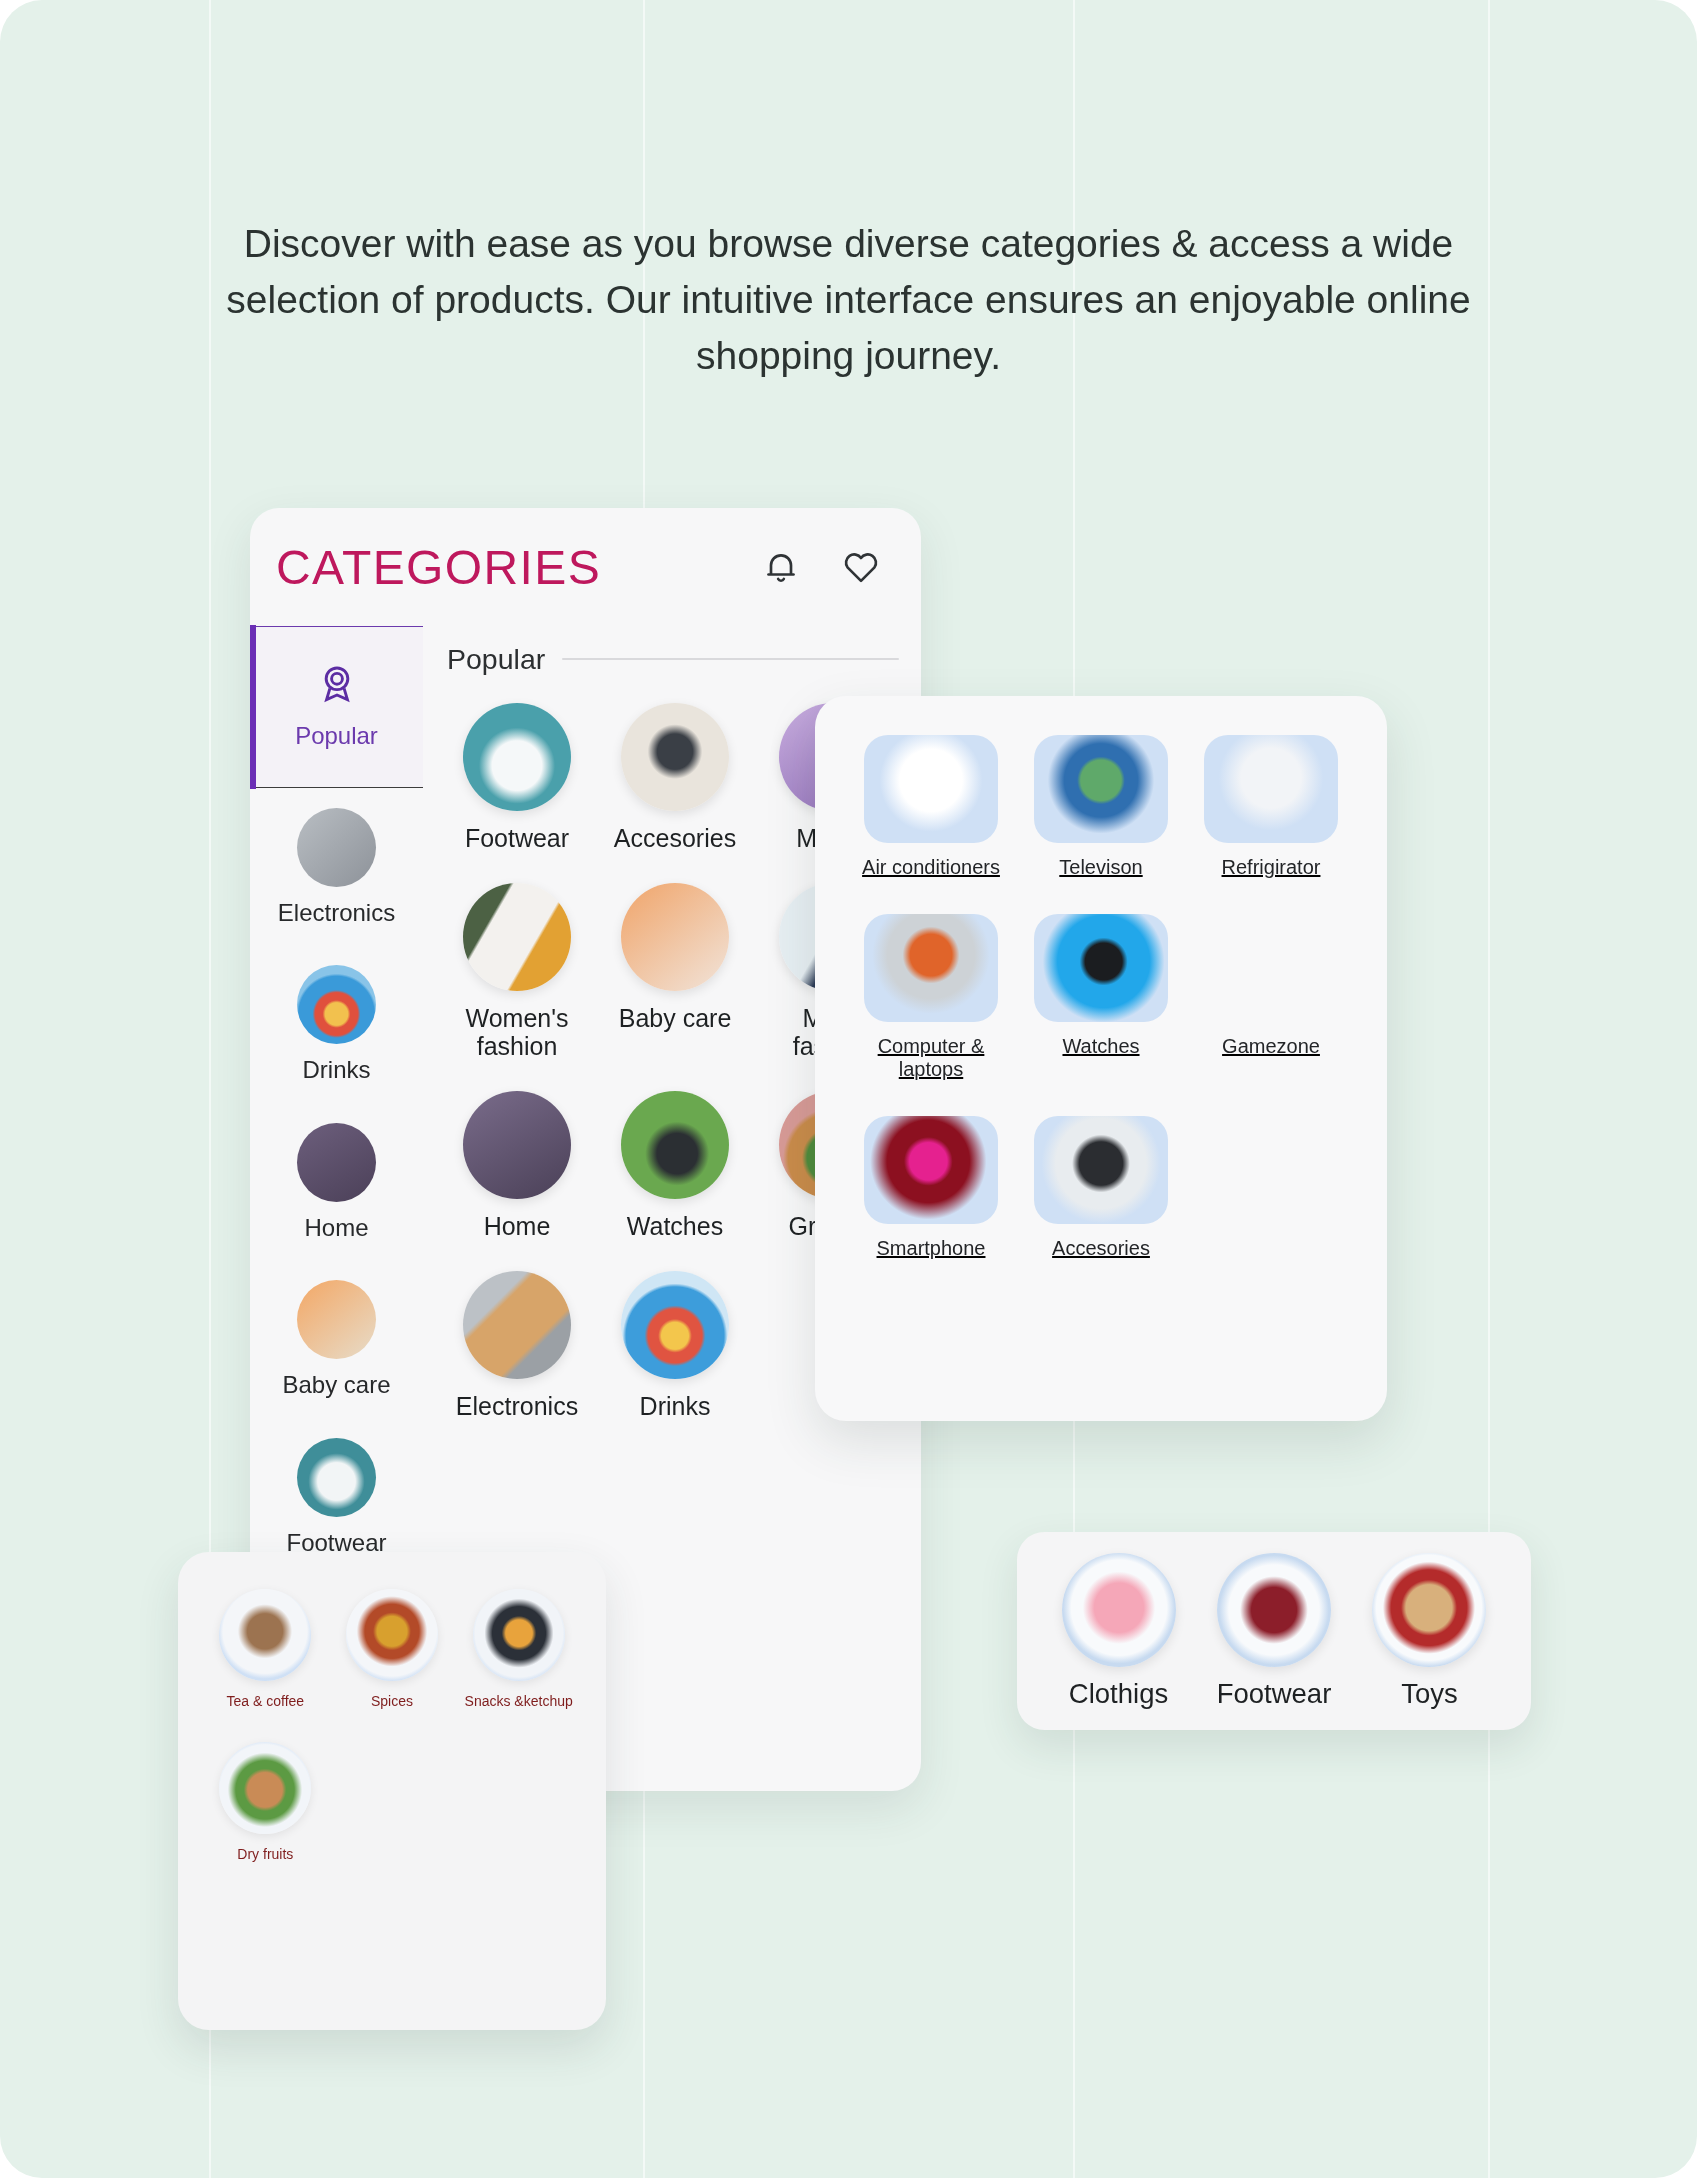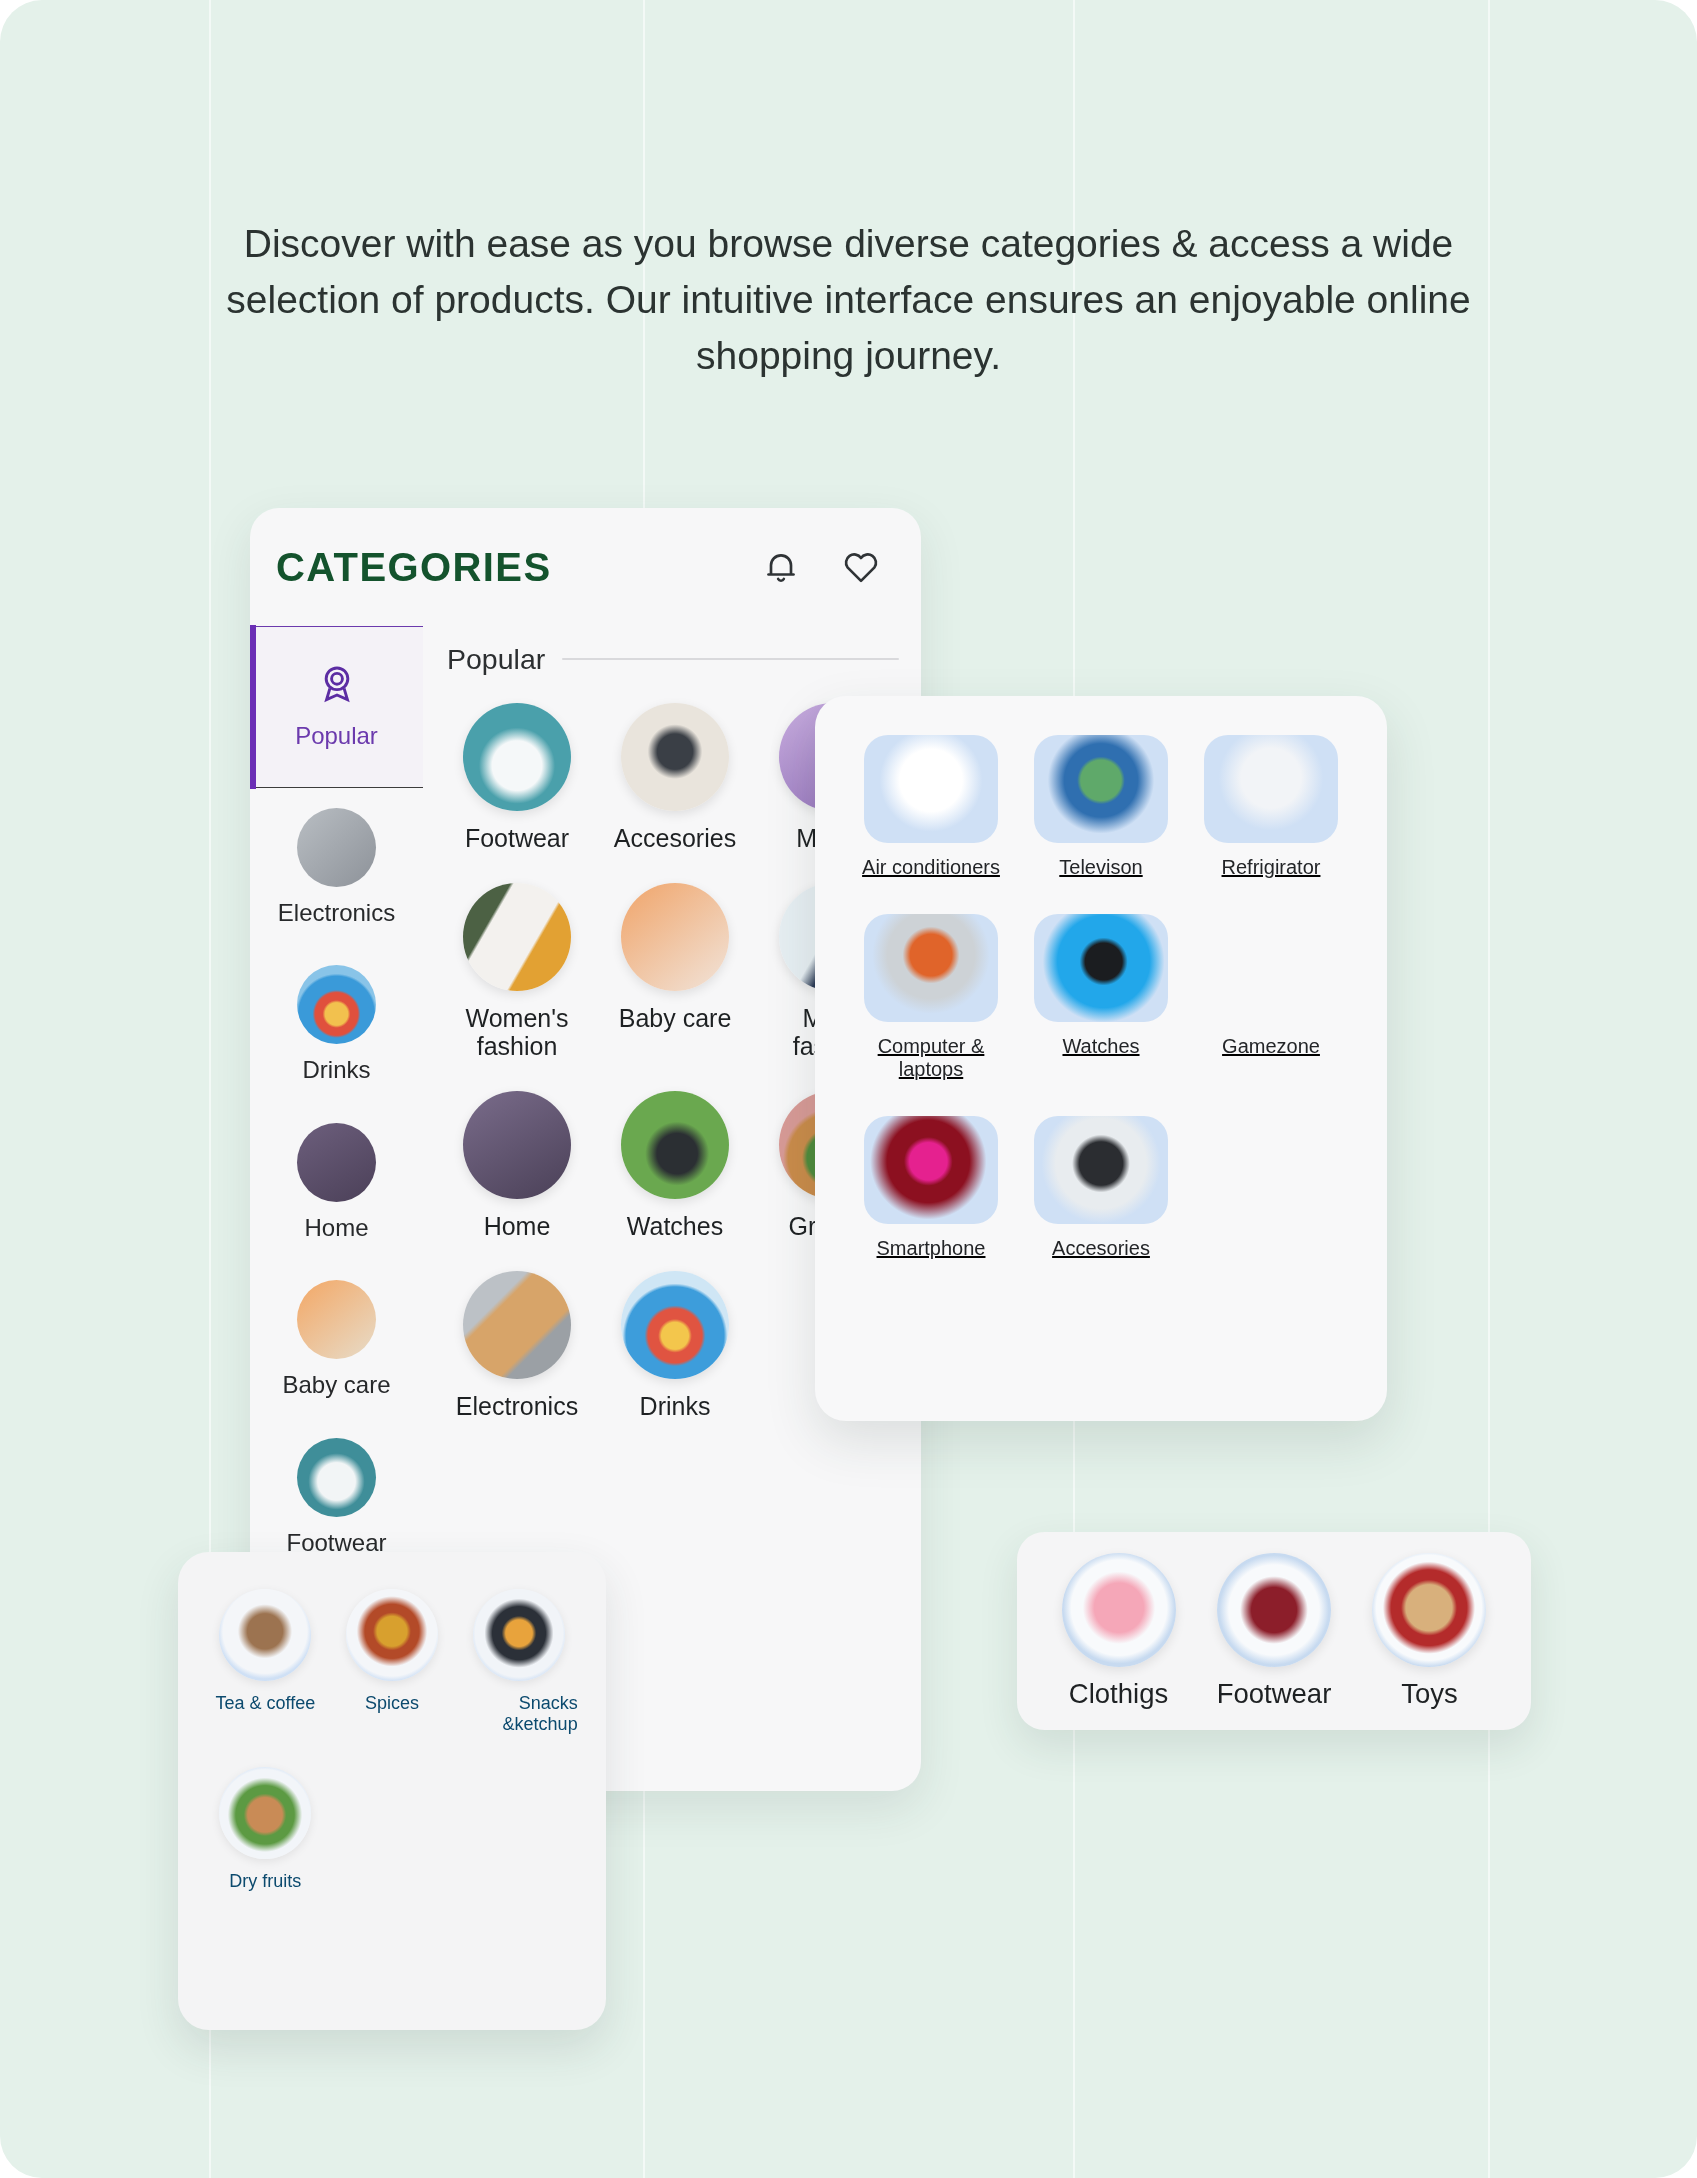--- a/index.html
+++ b/index.html
@@ -41,21 +41,21 @@
     background: #f7f7f8;
     border-radius: 29px;
     box-shadow: 0 16.5px 46px rgba(40,60,55,.10);
     overflow: hidden;
   }
   .phone-head {
     height: 118px; display: flex; align-items: center;
     padding: 0 40px 0 26px; justify-content: space-between;
   }
   .phone-title {
-    font-size: 40px; letter-spacing: 1.4px; color: #14532d; font-weight: 700;
+    font-size: 48px; letter-spacing: 1.4px; color: #be185d; font-weight: 400;
     font-family: "Liberation Sans", sans-serif;
   }
   .head-icons { display: flex; gap: 40px; align-items: center; }
   .ico { width: 40px; height: 40px; color: #2f3336; }
   .ico svg { width: 100%; height: 100%; display: block; }
 
   .phone-body { display: flex; height: calc(100% - 118px); }
 
   
   .sidebar { width: 173px; flex: 0 0 173px; position: relative; }
@@ -137,21 +137,21 @@
   .groc-grid {
     display: grid; grid-template-columns: repeat(3, 1fr);
     row-gap: 33px; justify-items: center;
   }
   .gcell { display: flex; flex-direction: column; align-items: center; width: 118px; }
   .gcell-img {
     width: 92px; height: 92px; border-radius: 50%;
     background-size: cover; background-position: center;
     box-shadow: 0 2.8px 9.2px rgba(0,0,0,.08);
   }
-  .gcell-label { margin-top: 12px; font-size: 18px; color: #0c4a6e; text-align: right; line-height: 1.15; }
+  .gcell-label { margin-top: 12px; font-size: 14px; color: #7f1d1d; text-align: left; line-height: 1.15; }
 
   
   .kids-card {
     position: absolute; left: 1017px; top: 1532px;
     width: 514px; height: 198px;
     background: #f5f5f6; border-radius: 27.5px;
     box-shadow: 0 16.5px 40px rgba(40,60,55,.11);
     display: flex; align-items: center; justify-content: space-around;
     padding: 0 24px;
   }

